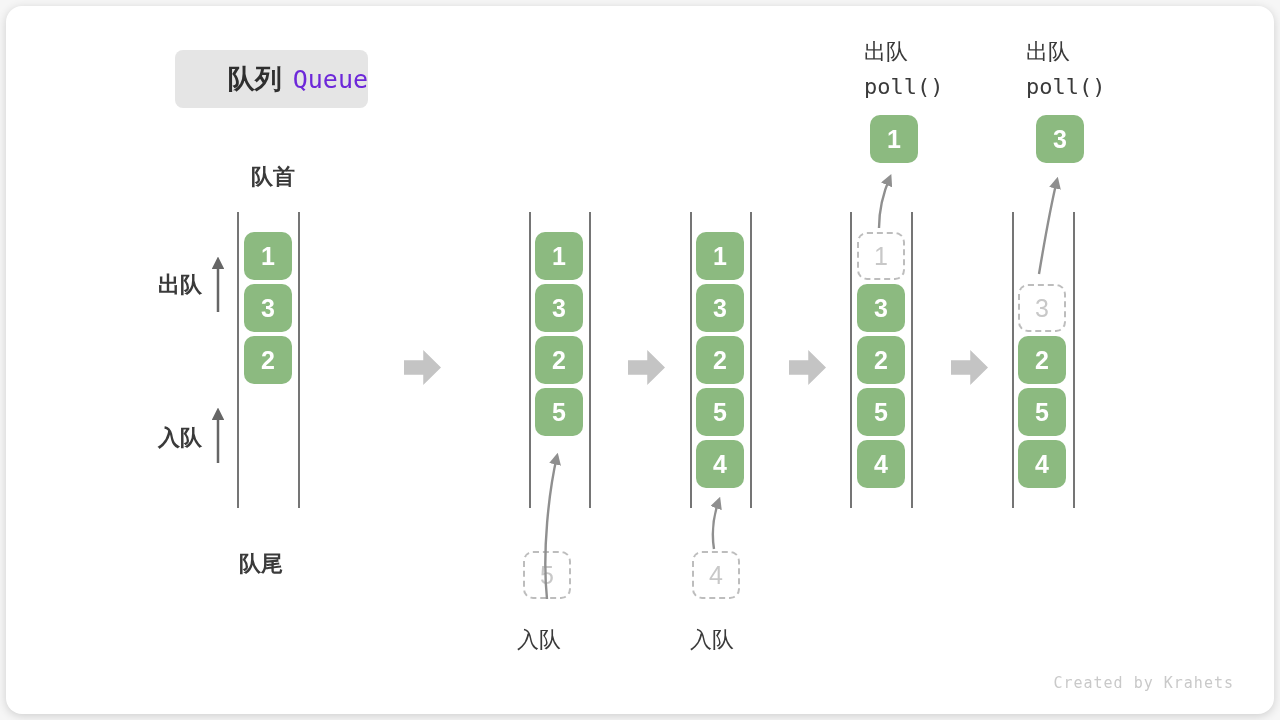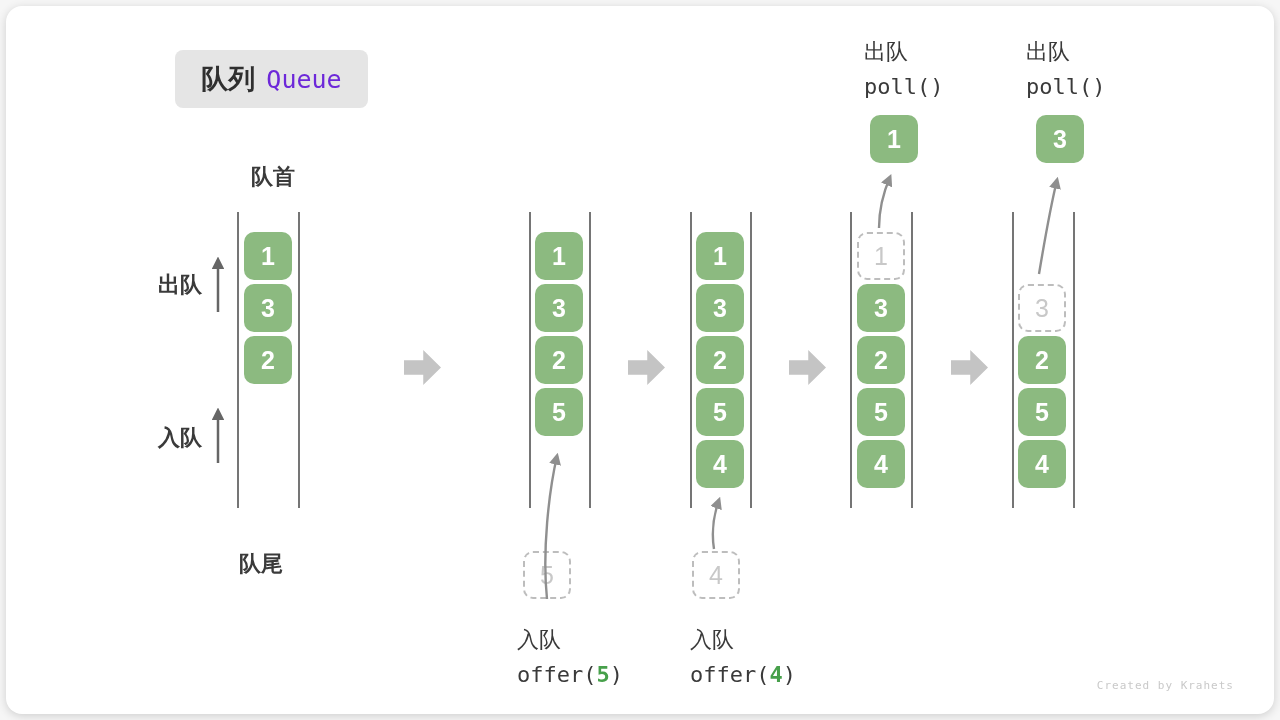--- a/index.html
+++ b/index.html
@@ -1,21 +1,21 @@
 <!DOCTYPE html>
 <html><head>
 <meta charset="utf-8">
 <style>
   * { margin:0; padding:0; box-sizing:border-box; }
   html,body { width:1280px; height:720px; background:#f6f6f6; font-family:"Liberation Sans",sans-serif; }
   .card { position:absolute; left:6px; top:6px; width:1268px; height:708px; background:#ffffff;
           border-radius:16px; box-shadow:0 2px 10px rgba(0,0,0,0.16); overflow:hidden; }
 
   .badge { position:absolute; left:169px; top:44px; width:193px; height:58px; background:#e5e5e5;
-           border-radius:8px; display:flex; align-items:center; justify-content:center; gap:11px; }
+           border-radius:8px; display:flex; align-items:center; justify-content:flex-end; gap:11px; }
   .badge-zh { font-weight:bold; font-size:27px; color:#2f2f2f; }
   .badge-en { font-family:"DejaVu Sans Mono",monospace; font-size:25px; color:#6d28d9; }
 
   .lbl { position:absolute; font-size:22px; font-weight:bold; color:#3a3a3a; white-space:nowrap;text-align:center; }
 
   .anno { position:absolute; white-space:nowrap; line-height:35px; }
   .anno-zh { font-size:22px; color:#3a3a3a; }
   .anno-code { font-family:"DejaVu Sans Mono",monospace; font-size:22px; color:#3a3a3a; }
   .code-arg { font-weight:bold; }
 
@@ -23,21 +23,21 @@
 
   .qbox { position:absolute; width:48px; height:48px; border-radius:10px;
           display:flex; align-items:center; justify-content:center;
           font-size:25px; font-weight:bold; color:#ffffff; }
   .qbox.dashed { background:#ffffff; border:2px dashed #bdbdbd; color:#c8c8c8; font-weight:normal; }
 
   .block-arrow { position:absolute; top:344px; width:37px; height:35px;
                  clip-path:polygon(0 29%,52% 29%,52% 0,100% 50%,52% 100%,52% 71%,0 71%); }
 
   .watermark { position:absolute; right:40px; bottom:22px; font-family:"DejaVu Sans Mono",monospace;
-               font-size:11px; color:#c9c9c9; letter-spacing:1px; }
+               font-size:15px; color:#c9c9c9; letter-spacing:1px; }
 
   svg.overlay { position:absolute; left:0; top:0; width:1268px; height:708px; pointer-events:none; }
 </style>
 </head>
 <body>
 
 <div class="card">
 
   <div class="badge">
     <span class="badge-zh">队列</span>
@@ -53,25 +53,23 @@
     <div class="anno-zh">出队</div>
     <div class="anno-code">poll()</div>
   </div>
   <div class="anno" style="left:1020px; top:28px;">
     <div class="anno-zh">出队</div>
     <div class="anno-code">poll()</div>
   </div>
 
   <div class="anno" style="left:511px; top:616px;">
     <div class="anno-zh">入队</div>
-    <div class="anno-code"><span>offer(</span><span class="code-arg" style="color: rgb(71, 160, 75);">5</span><span>)</span></div>
   </div>
   <div class="anno" style="left:684px; top:616px;">
     <div class="anno-zh">入队</div>
-    <div class="anno-code"><span>offer(</span><span class="code-arg" style="color: rgb(71, 160, 75);">4</span><span>)</span></div>
   </div>
 
   <div id="diagram">
       <div class="col-line" style="left: 231px; top: 206px;"></div>
       <div class="col-line" style="left: 292px; top: 206px;"></div>
       <div class="qbox filled" style="left: 238px; top: 226px; background: rgb(140, 186, 128);">1</div>
       <div class="qbox filled" style="left: 238px; top: 278px; background: rgb(140, 186, 128);">3</div>
       <div class="qbox filled" style="left: 238px; top: 330px; background: rgb(140, 186, 128);">2</div>
       <div class="col-line" style="left: 523px; top: 206px;"></div>
       <div class="col-line" style="left: 583px; top: 206px;"></div>

